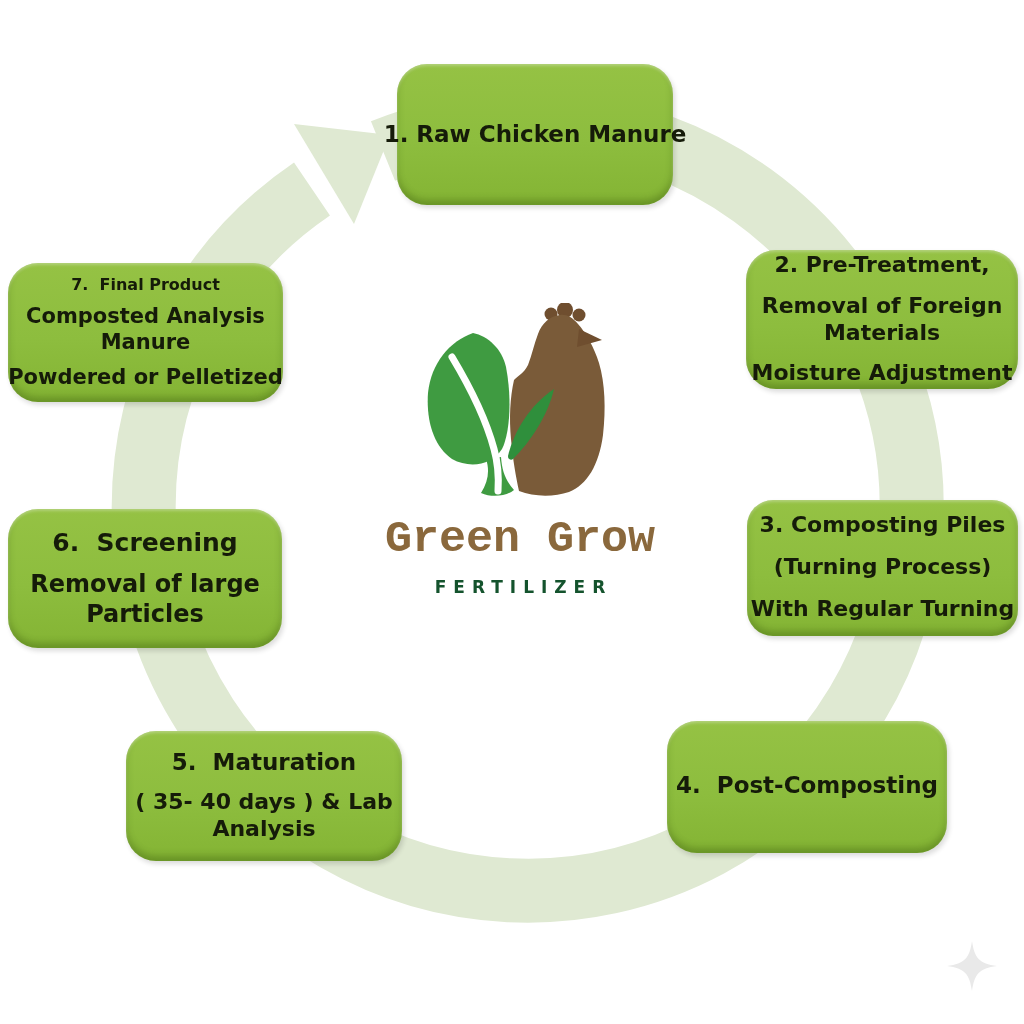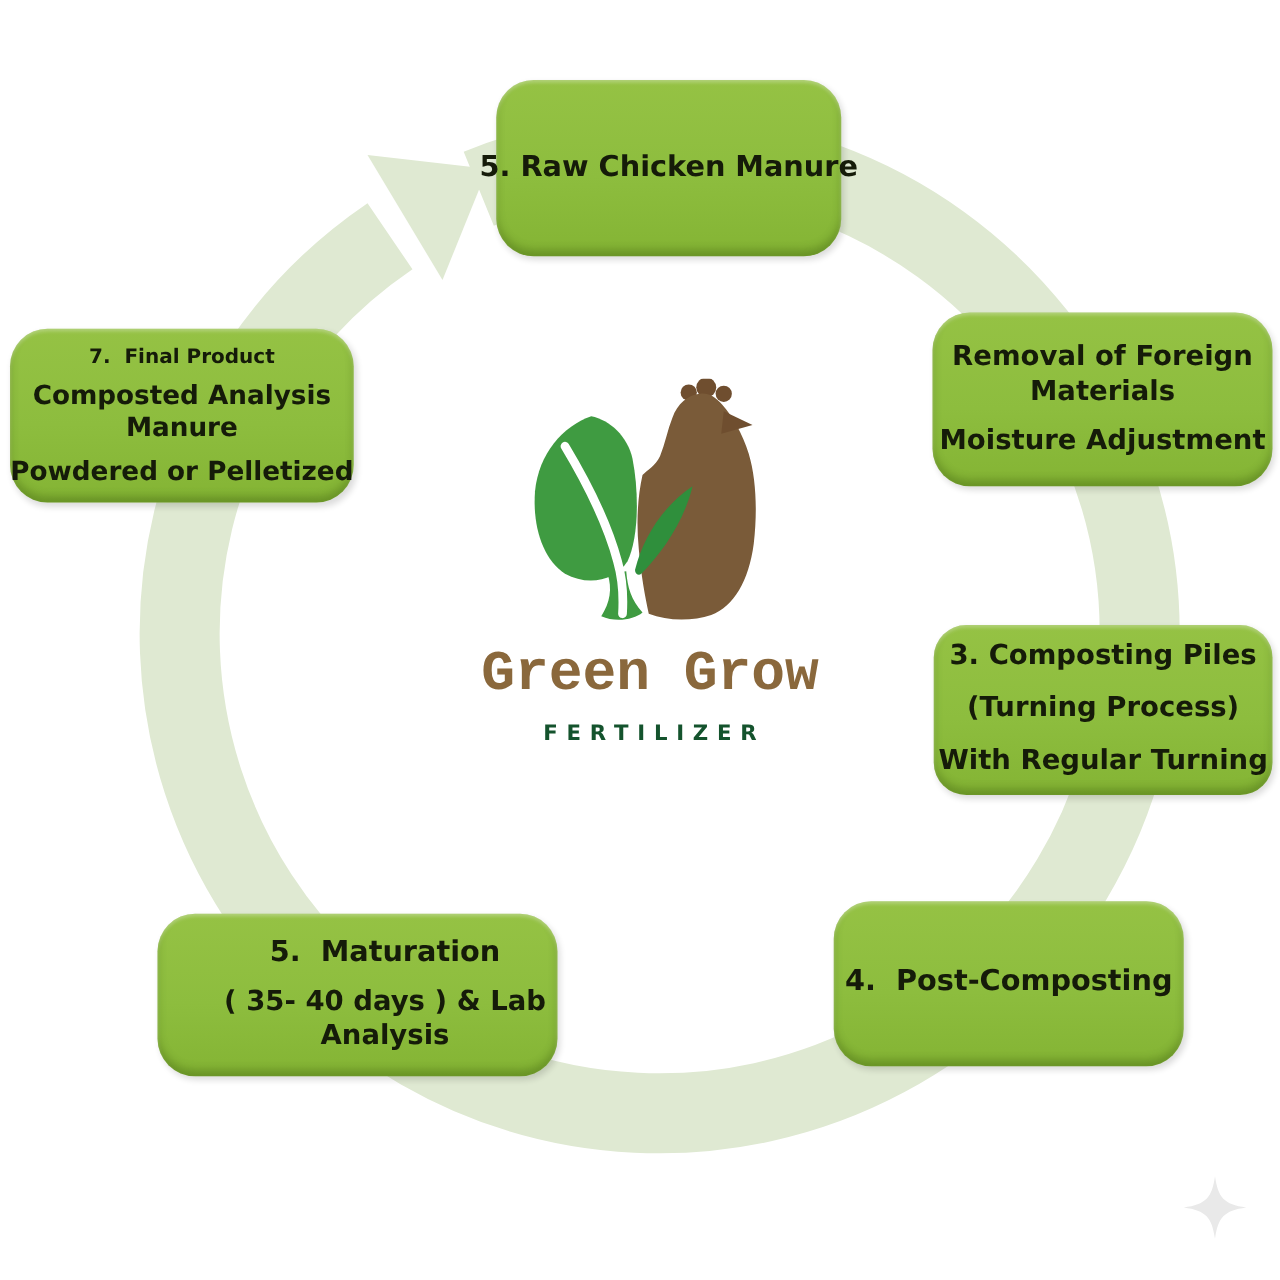--- a/index.html
+++ b/index.html
@@ -21,21 +21,21 @@
   .step .t{margin:4px 0;}
   .step .ln{margin:5px 0;}
   .nw{white-space:pre;}
   .s1{left:397px;top:64px;width:276px;height:141px;font-size:23px;}
   .s2{left:746px;top:250px;width:272px;height:139px;font-size:22px;}
   .s2 .t{margin-bottom:7px;} .s2 .ln{margin:6px 0;}
   .s3{left:747px;top:500px;width:271px;height:136px;font-size:22px;border-radius:26px;}
   .s3 .t{margin-bottom:8px;} .s3 .ln{margin:7px 0;}
   .s4{left:667px;top:721px;width:280px;height:132px;font-size:23px;}
   .s4 .t{margin-bottom:8px;}
-  .s5{left:126px;top:731px;width:276px;height:130px;font-size:22px;padding-left:44px;}
+  .s5{left:126px;top:731px;width:276px;height:130px;font-size:22px;}
   .s5 .t{font-size:23px;margin-bottom:6px;}
   .s6{left:8px;top:509px;width:274px;height:139px;font-size:24px;}
   .s6 .t{font-size:25px;margin-bottom:5px;}
   .s7{left:8px;top:263px;width:275px;height:139px;font-size:21px;}
   .s7 .t{font-size:16px;margin-bottom:4px;} .s7 .ln{margin:4px 0;}
   
   .brand{
     position:absolute;left:320px;top:514px;width:400px;text-align:center;
     color:#8a683c;font-weight:700;font-size:45px;letter-spacing:0px;font-family:Liberation Mono, monospace;
   }
@@ -79,43 +79,48 @@
     <path d="M55,30 C32,38 13,60 10,90 C8,118 16,144 34,156
              C52,166 74,162 84,146 C92,130 94,95 88,64 C84,46 70,33 55,30 Z" fill="#3f9b41"></path>
 
     <path d="M34,54 C52,84 68,116 76,146 C80,160 81,172 80,188" fill="none" stroke="#ffffff" stroke-width="7" stroke-linecap="round"></path>
   </svg>
 
   <div class="brand">Green Grow</div>
   <div class="tagline">FERTILIZER</div>
 
   <div class="step s1">
-    <div class="t nw">5. Raw Chicken Manure</div>
+    <div class="t nw">1. Raw Chicken Manure</div>
   </div>
 
   <div class="step s2">
+    <div class="t nw">2. Pre-Treatment,</div>
     <div class="ln">Removal of Foreign Materials</div>
     <div class="ln nw">Moisture Adjustment</div>
   </div>
 
   <div class="step s3">
     <div class="t nw">3. Composting Piles</div>
     <div class="ln nw">(Turning Process)</div>
     <div class="ln nw">With Regular Turning</div>
   </div>
 
   <div class="step s4">
     <div class="t nw">4.  Post-Composting</div>
   </div>
 
   <div class="step s5">
     <div class="t nw">5.  Maturation</div>
     <div class="ln">( 35- 40 days ) &amp; Lab Analysis</div>
   </div>
 
+  <div class="step s6">
+    <div class="t nw">6.  Screening</div>
+    <div class="ln">Removal of large Particles</div>
+  </div>
 
   <div class="step s7">
     <div class="t nw">7.  Final Product</div>
     <div class="ln">Composted Analysis Manure</div>
     <div class="ln nw">Powdered or Pelletized</div>
   </div>
 
 </div>
 
 </body></html>

